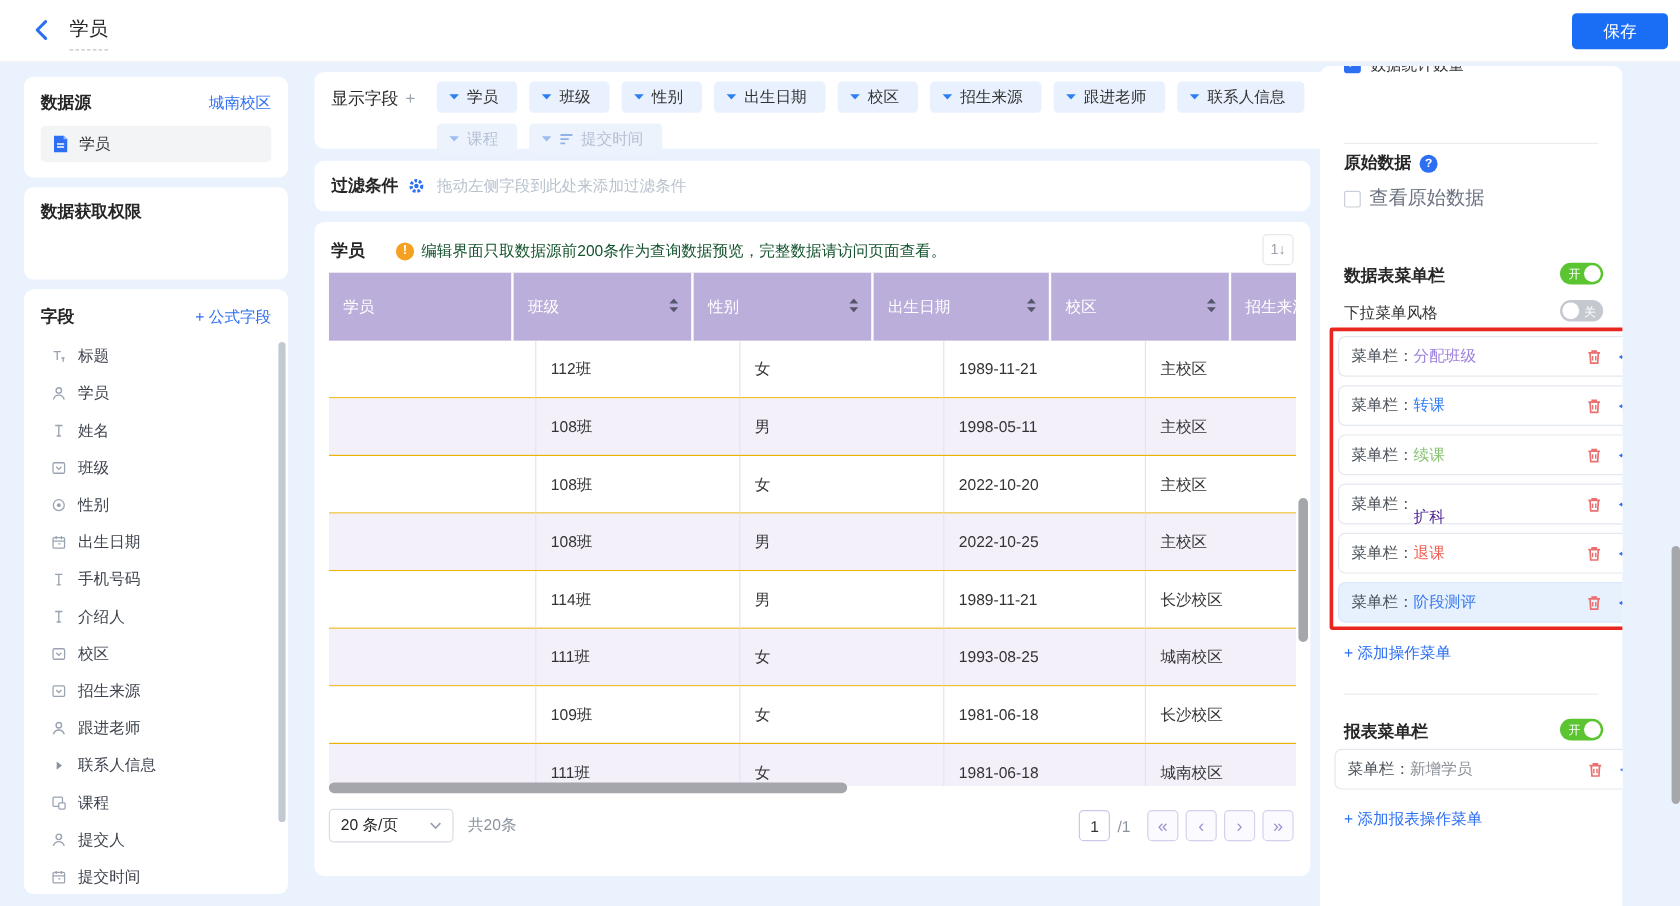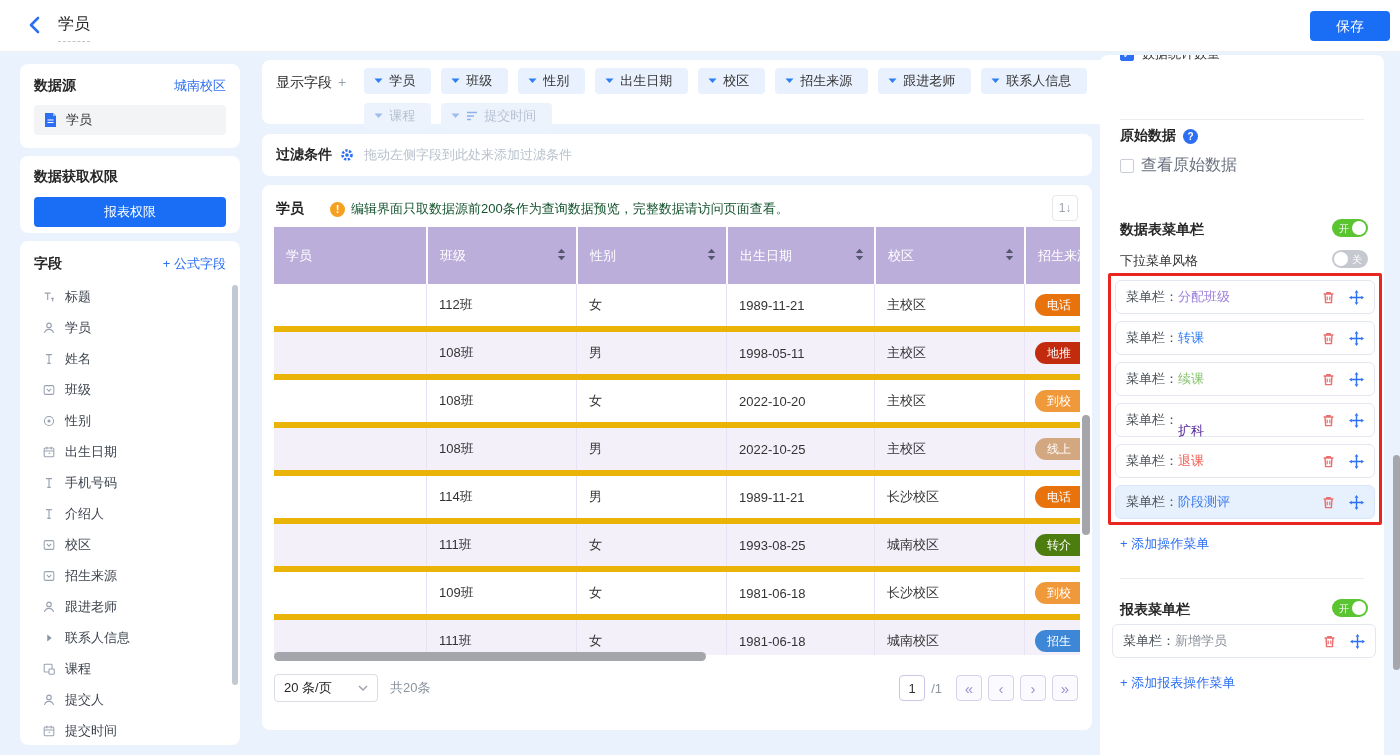--- a/index.html
+++ b/index.html
@@ -46,37 +46,37 @@
   .tc-titlerow { position:absolute; top:10px; left:14px; right:14px; height:28px; display:flex; align-items:center; }
   .warn-ico { width:15px; height:15px; border-radius:50%; background:#f5a021; color:#fff; font-size:11px; font-weight:bold; display:inline-flex; align-items:center; justify-content:center; margin:0 6px 0 26px; }
   .notice { color:#14532d; font-size:13px; }
   .sorttool { position:absolute; right:0; top:0; width:26px; height:26px; border:1px solid #e7e7e7; border-radius:4px; color:#9aa1ac; font-size:12px; display:flex; align-items:center; justify-content:center; cursor:pointer; background:#fff; }
   .tbl-viewport { position:absolute; top:42px; left:12px; width:806px; height:428px; overflow:hidden; }
   .tbl { width:950px; }
   .thead { display:flex; height:57px; background:#bbaeda; }
   .th { display:flex; align-items:center; padding:0 10px 0 12px; color:#fff; font-size:13px; }
   .th + .th { border-left:2px solid #fff; }
   .th .sortarrows { margin-left:auto; }
-  .tr { display:flex; height:48px; background:#fff; border-bottom:6px solid #eab308; }
+  .tr { display:flex; height:48px; background:#fff; border-bottom:1px solid #eab308;gap:20px; }
   .tr.even { background:#f3f0fa; }
   .td { padding:0 12px; display:flex; align-items:center; font-size:13px; color:#333; }
   .td + .td { border-left:1px solid #e8e2f4; }
   .badge { border-radius:11px; color:#fff; font-size:12px; height:22px; display:inline-flex; align-items:center; padding:0 34px 0 12px; white-space:nowrap; }
   .vscroll { position:absolute; right:2px; top:230px; width:8px; height:120px; background:#a5a5ac; border-radius:4px; }
   .hscroll { position:absolute; left:12px; top:467px; width:432px; height:9px; background:#a5a5ac; border-radius:5px; }
   .pager { position:absolute; left:12px; right:14px; top:488px; height:30px; display:flex; align-items:center; }
   .psize { width:104px; height:28px; border:1px solid #d8dce3; border-radius:4px; display:flex; align-items:center; justify-content:space-between; padding:0 9px; font-size:13px; color:#262626; cursor:pointer; background:#fff; }
   .ptotal { margin-left:12px; color:#8a939e; font-size:13px; }
   .pright { margin-left:auto; display:flex; align-items:center; gap:6px; }
   .pagebox { width:26px; height:26px; border:1px solid #cdc6e8; border-radius:4px; display:flex; align-items:center; justify-content:center; font-size:13px; color:#333; background:#fff; }
   .ptotalpages { color:#8a939e; font-size:13px; margin-right:8px; }
   .pbtn { width:26px; height:26px; border:1px solid #d6d0ec; background:#fbfaff; border-radius:4px; color:#9a90cf; font-size:15px; display:flex; align-items:center; justify-content:center; cursor:pointer; }
 
   
-  #card-settings { left:1100px; top:55px; width:284px; height:700px; overflow:hidden; border-radius:8px 8px 0 0; }
+  #card-settings { left:1100px; top:55px; width:252px; height:700px; overflow:hidden; border-radius:8px 8px 0 0; }
   .clipped-row { position:absolute; top:-13px; left:20px; height:24px; display:flex; align-items:center; gap:8px; font-size:13px; color:#333; }
   .cb { width:14px; height:14px; border:1px solid #c9ced6; border-radius:2px; background:#fff; display:inline-flex; align-items:center; justify-content:center; }
   .cb.checked { background:#2d6ff2; border-color:#2d6ff2; color:#fff; font-size:10px; }
   .divider { position:absolute; left:20px; right:20px; height:1px; background:#ececec; }
   .q-ico { width:15px; height:15px; border-radius:50%; background:#2d6ff2; color:#fff; font-size:10px; font-weight:bold; display:inline-flex; align-items:center; justify-content:center; }
   .panel-row { position:absolute; left:20px; display:flex; align-items:center; gap:7px; }
   .toggle { position:absolute; right:16px; width:36px; height:18px; border-radius:9px; cursor:pointer; }
   .toggle.on { background:#5bc531; }
   .toggle.off { background:#c5c9cf; }
   .toggle .t-label { position:absolute; top:3px; font-size:10px; color:#fff; }
@@ -122,21 +122,20 @@
         </svg>
     </span>
     <span>学员</span>
   </div>
 </div>
 
 <div class="card" id="card-permission">
   <div class="ds-head" style="padding-top:12px">
     <span class="sec-title">数据获取权限</span>
   </div>
-  <button class="perm-btn">报表权限</button>
 </div>
 
 <div class="card" id="card-fields">
   <div class="fields-head">
     <span class="sec-title">字段</span>
     <span class="blue-link">+ 公式字段</span>
   </div>
   <div id="fields-list">
       <div class="field-item">
         <span class="f-icon">

